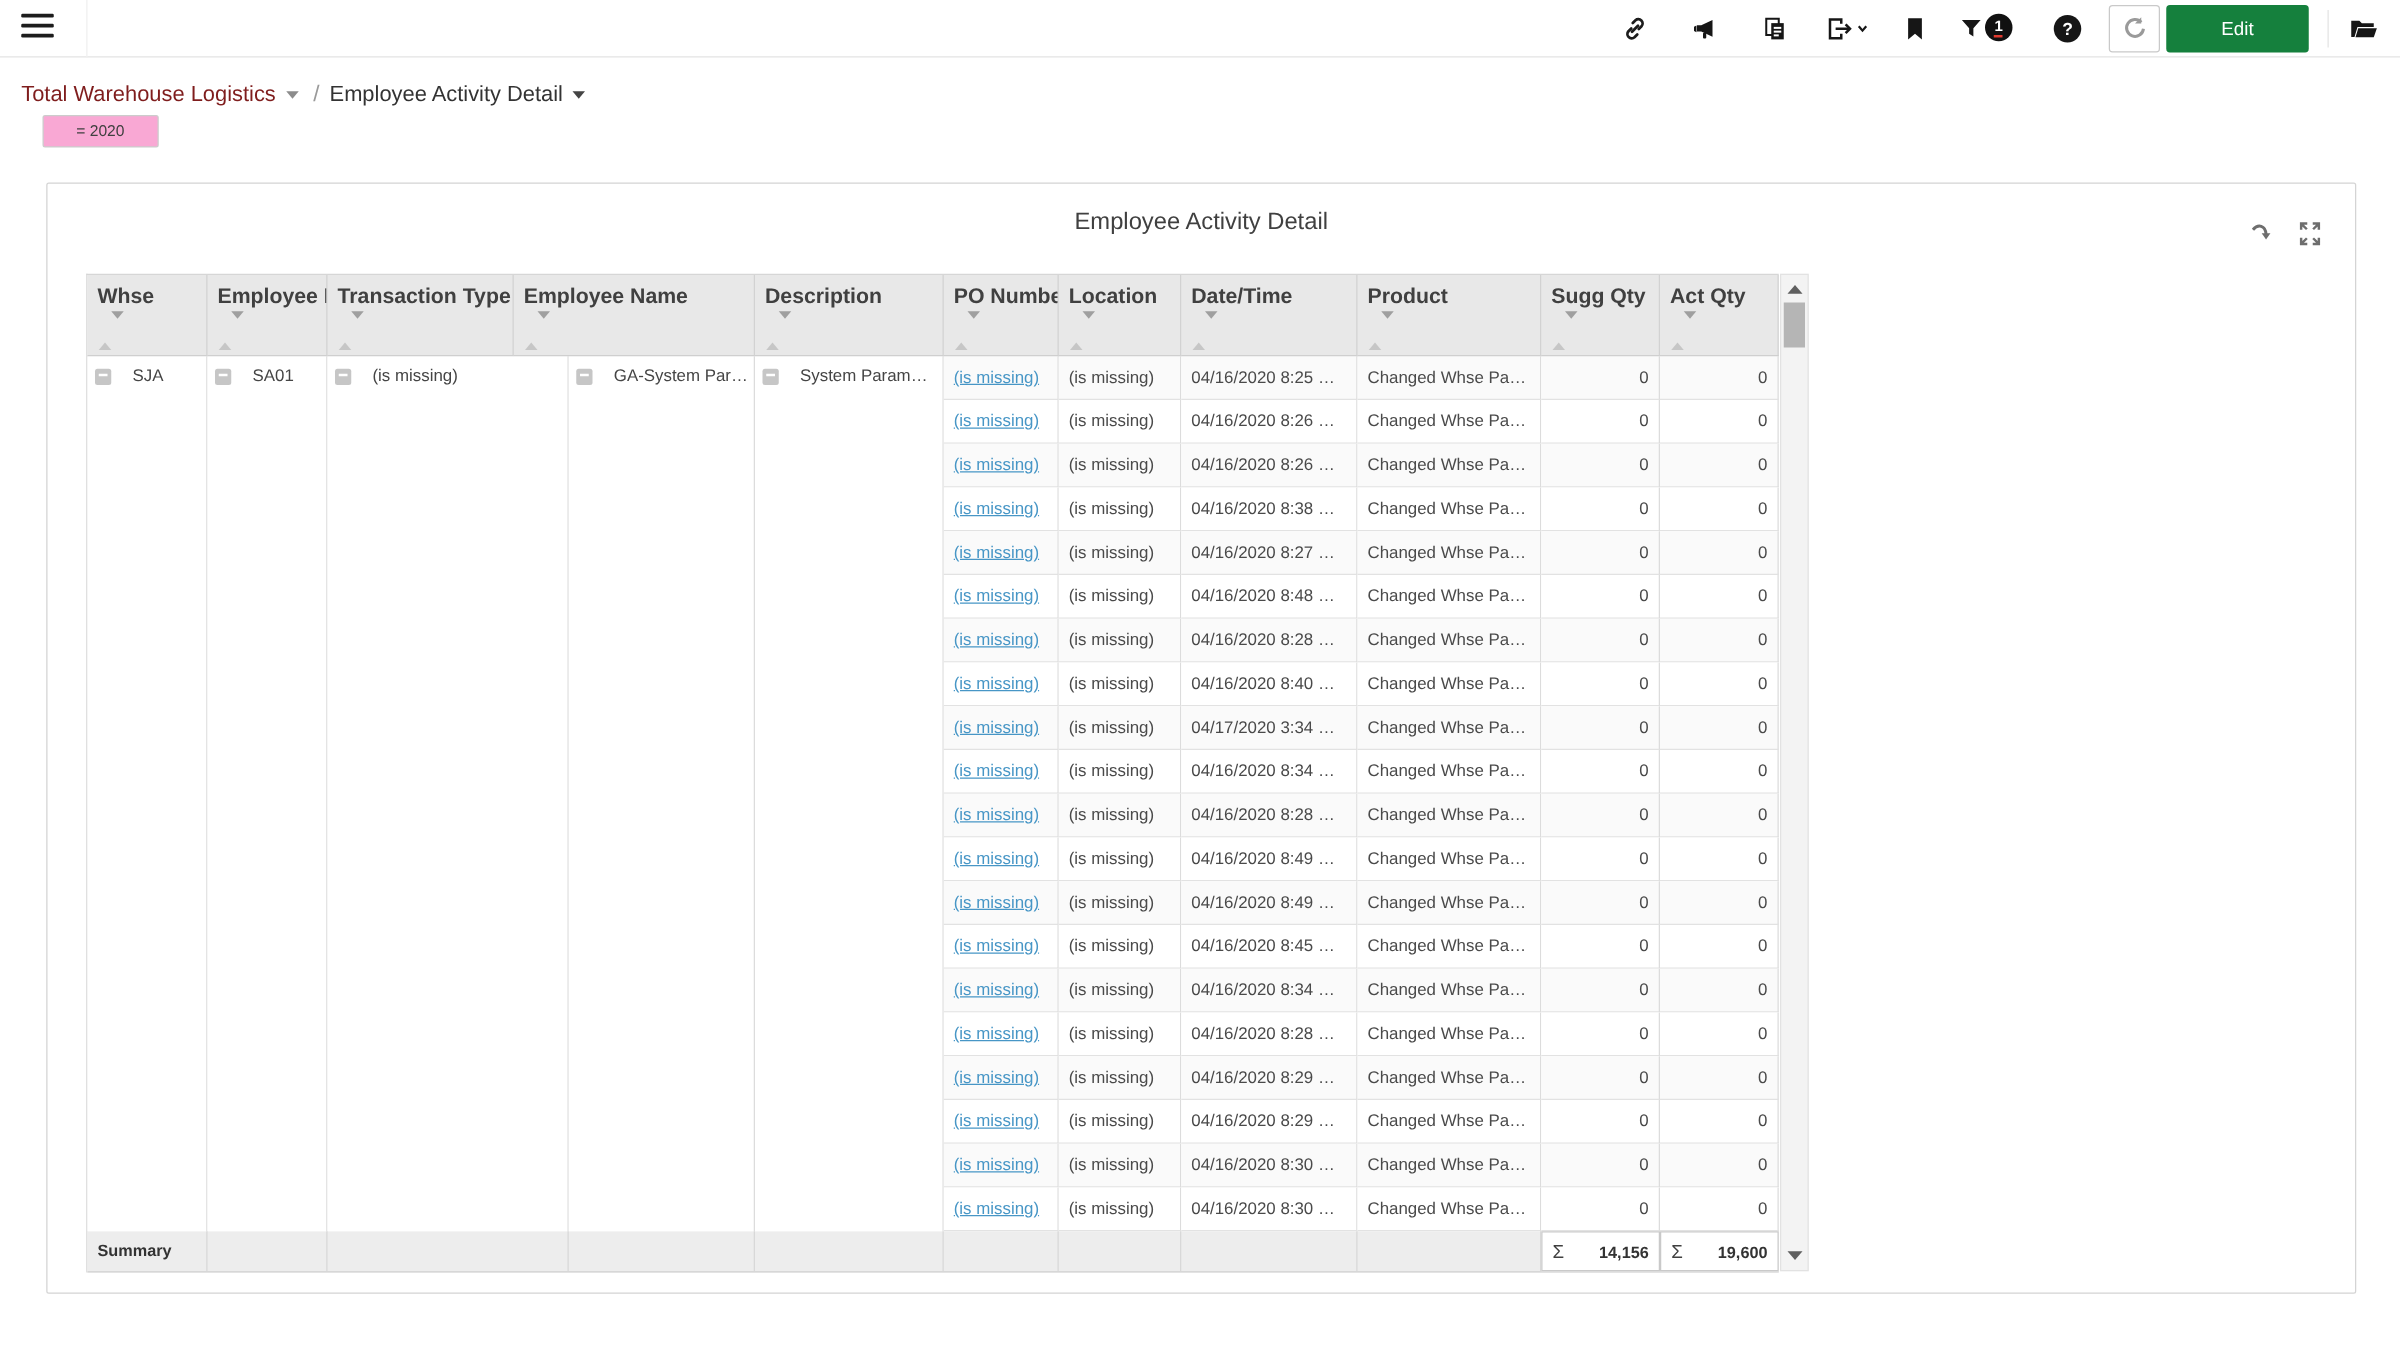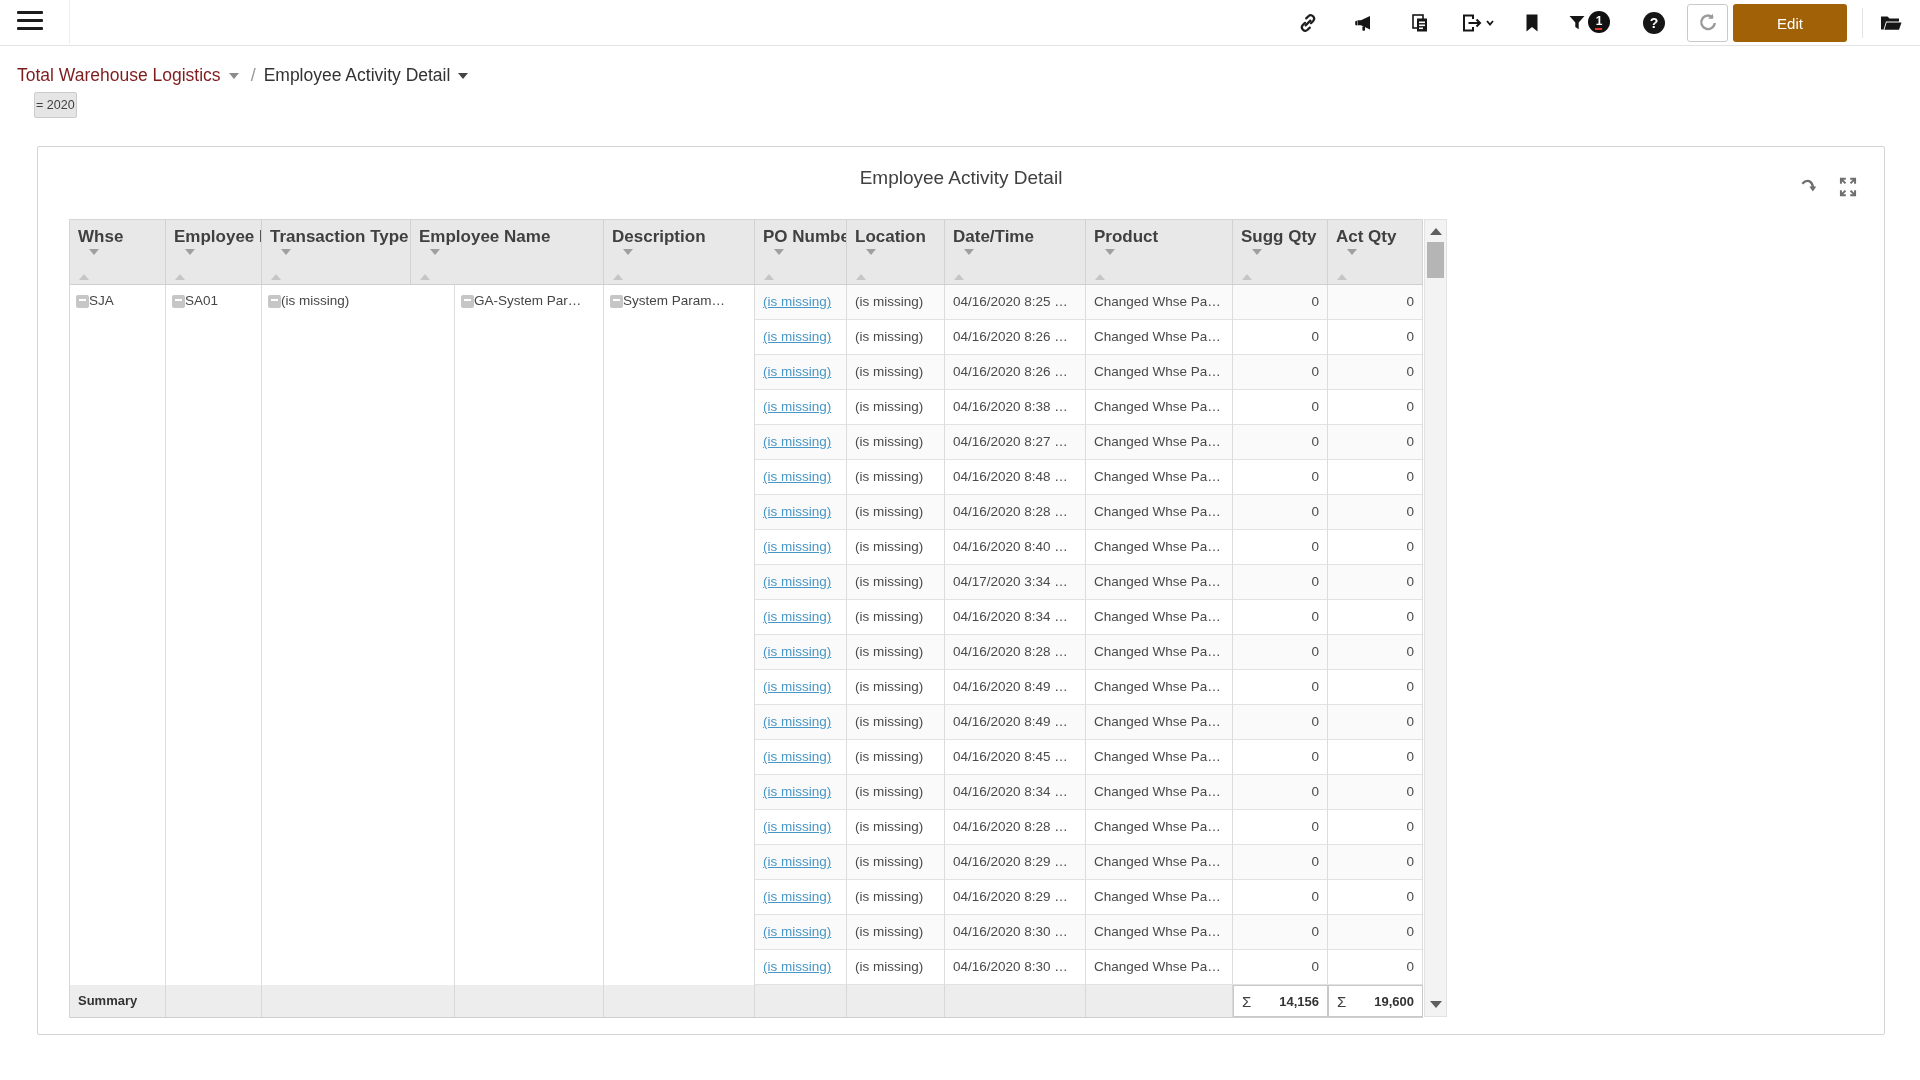--- a/index.html
+++ b/index.html
@@ -31,21 +31,21 @@
 
   
   .breadcrumb { position:absolute; left:17px; top:61px; height:28px; display:flex;
     align-items:center; font-size:17.5px; }
   .bc-app { color:#7f1d1d; cursor:pointer; }
   .caret-down { width:0; height:0; border-left:5px solid transparent; border-right:5px solid transparent;
     border-top:6px solid #6f6f6f; margin:2px 8px 0 8px; display:inline-block; }
   .bc-sep { color:#9a9a9a; margin:0 8px 0 4px; font-size:18px; }
   .bc-sheet { color:#333; cursor:pointer; }
   .filter-chip { position:absolute; left:34px; top:92px; border:1px solid #ccc; border-radius:2px;
-    background:#e5e5e5; font-size:12.5px; color:#404040; padding:5px 1px; cursor:pointer; }
+    background:#f9a8d4; font-size:12.5px; color:#404040; padding:5px 26px; cursor:pointer; }
 
   
   .card { position:absolute; left:37px; top:146px; width:1848px; height:889px;
     background:#fff; border:1px solid #d4d4d4; border-radius:2px; }
   .card-title { position:absolute; left:0; right:0; top:20px; text-align:center;
     font-size:19px; color:#404040; }
   .card-icon { position:absolute; top:28px; width:24px; height:24px; cursor:pointer; }
 
   
   .tbl { position:absolute; left:31px; top:72px; width:1378px; }
@@ -56,21 +56,21 @@
     white-space:nowrap; overflow:hidden; cursor:pointer; }
   .sorter { position:absolute; left:9px; bottom:9px; }
   .tri-up { width:0; height:0; border-left:5px solid transparent; border-right:5px solid transparent;
     border-bottom:6px solid #c6c6c6; }
   .tri-dn { width:0; height:0; border-left:5px solid transparent; border-right:5px solid transparent;
     border-top:6px solid #9f9f9f; margin-top:2px; }
 
   .body { display:flex; }
   .dimcol { height:700px; border-right:1px solid #dcdcdc; background:#fff;
     padding:8px 6px 0 6px; font-size:13.5px; color:#454545; white-space:nowrap; overflow:hidden;
-    display:flex; align-items:flex-start; gap:0; cursor:pointer; }
+    display:flex; align-items:flex-start; gap:17px; cursor:pointer; }
   .minus-box { flex:0 0 auto; width:13px; height:13px; background:#c6c6c6; border-radius:2px;
     margin-top:2px; position:relative; }
   .minus-box::after { content:""; position:absolute; left:3px; top:4px; width:7px; height:2px; background:#fff; }
 
   .rows { display:flex; flex-direction:column; }
   .trow { display:flex; height:35px; }
   .cell { border-right:1px solid #dcdcdc; border-bottom:1px solid #e2e2e2;
     padding:0 8px; line-height:34px; font-size:13.5px; color:#4a4a4a;
     white-space:nowrap; overflow:hidden; background:#fff; }
   .trow.alt .cell { background:#fafafa; }
@@ -163,21 +163,21 @@
 
   <div class="help-circle">?</div>
 
   <button class="undo-btn">
     <svg width="24" height="24" viewBox="0 0 22 22">
       <path d="M15.6 6.2 A6.2 6.2 0 1 0 17.2 11" fill="none" stroke="#9a9a9a" stroke-width="2.2"></path>
       <path d="M15.6 2.6 v4.6 h-4.6 z" fill="#9a9a9a"></path>
     </svg>
   </button>
 
-  <button class="edit-btn" style="background:#a16207">Edit</button>
+  <button class="edit-btn" style="background:#15803d">Edit</button>
 
   <div class="tb-vdiv2"></div>
 
   <div class="ti" style="left:1876px; width:30px">
     <svg width="30" height="22" viewBox="0 0 26 22" fill="#161616">
       <path d="M3 4.5 h6.5 l2 2 H21 v3 H8 l-2.4 8 H3 z"></path>
       <path d="M8.6 10.5 H23.5 L21 17.8 H6.4 z"></path>
     </svg>
   </div>
 </div>

